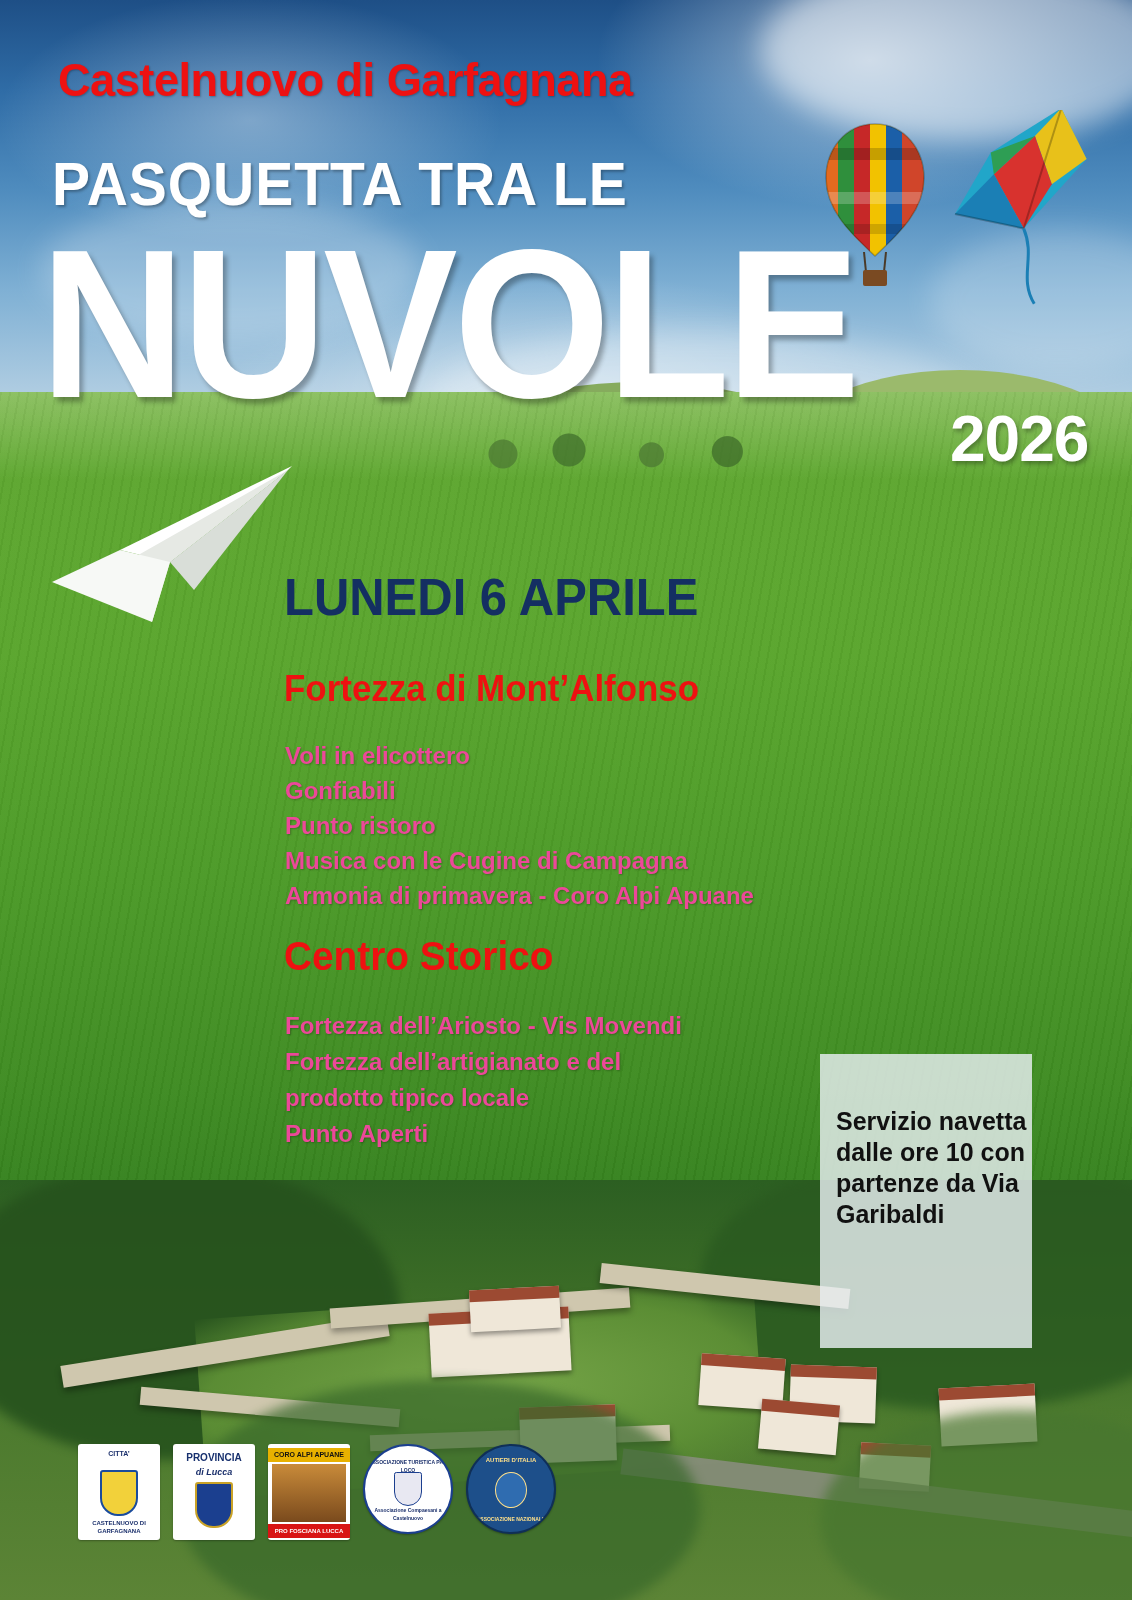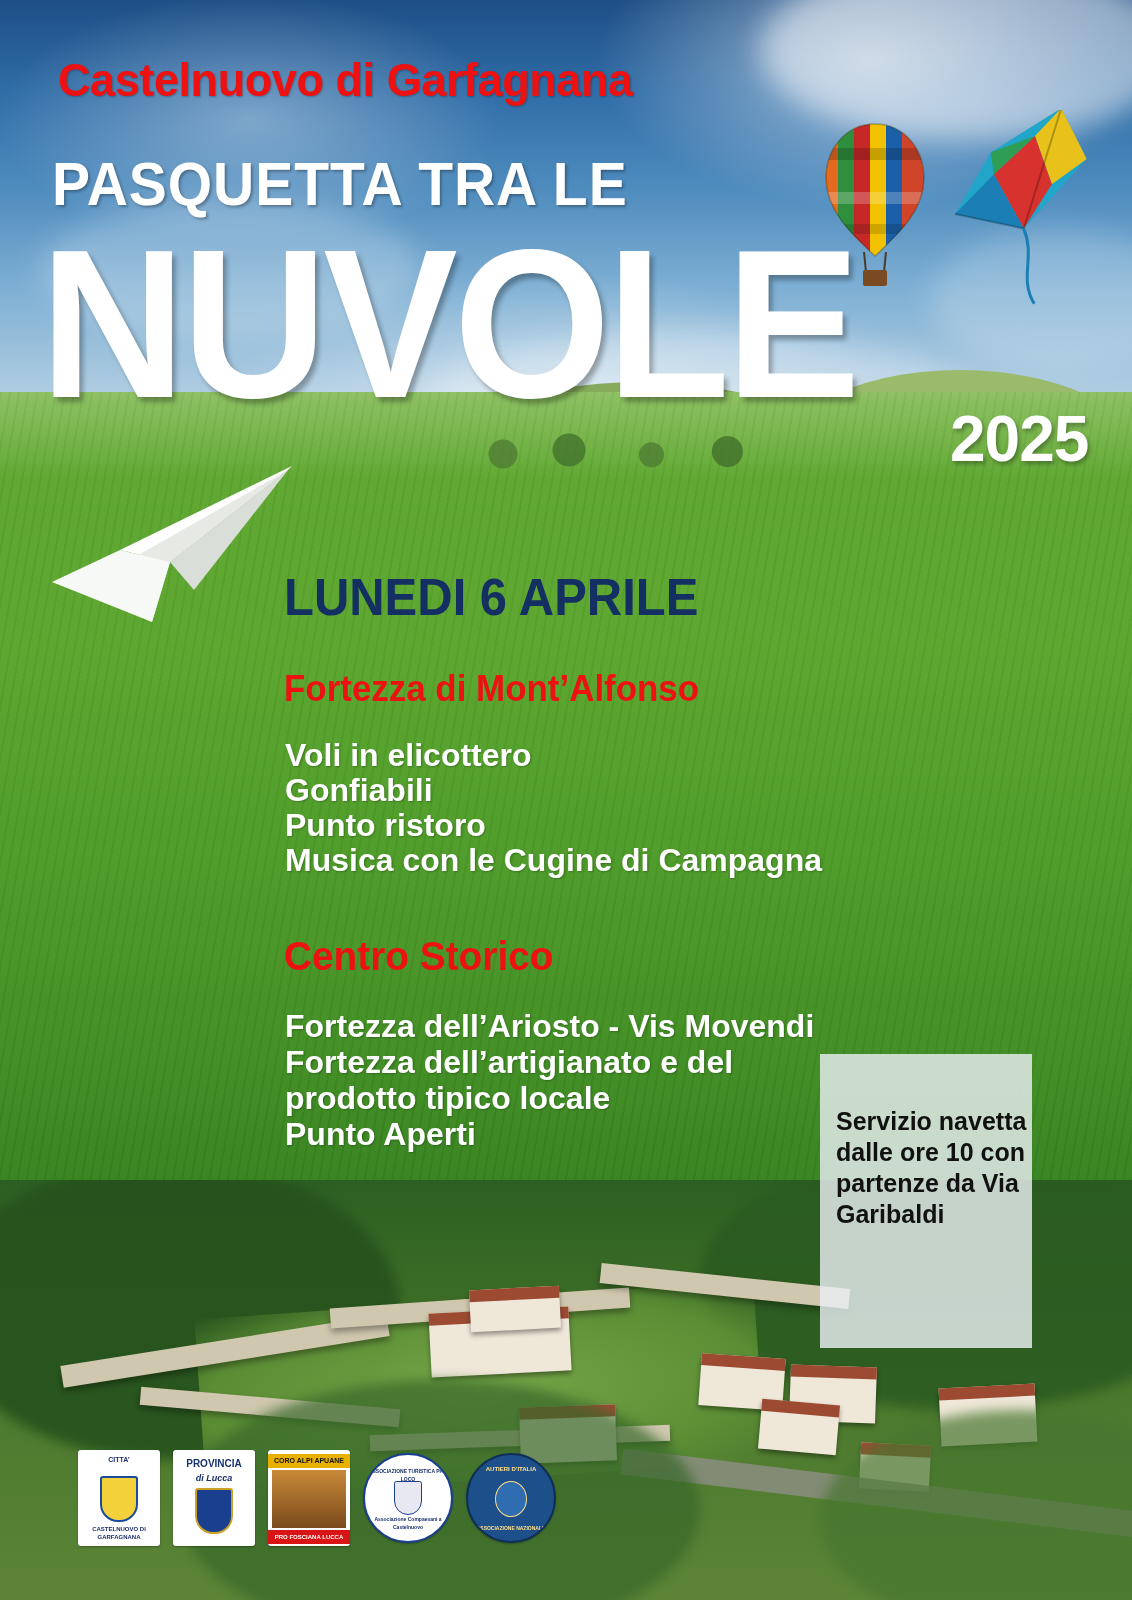--- a/index.html
+++ b/index.html
@@ -241,23 +241,23 @@
     transform: scaleX(0.97);
     transform-origin: left top;
   }
   .list-1 {
     position: absolute;
     left: 285px;
     top: 738px;
     width: 700px;
   }
   .list-1 div, .list-2 div {
-    font-size: 32px;
-    font-weight: bold;
-    color: #ffffff;
+    font-size: 24px;
+    font-weight: bold;
+    color: #ec4899;
     line-height: 35px;
     white-space: nowrap;
     text-shadow: 1px 1px 2px rgba(0,0,0,0.25);
   }
   .venue-2 {
     position: absolute;
     left: 284px;
     top: 934px;
     font-size: 40px;
     font-weight: bold;
@@ -295,21 +295,20 @@
   }
 
   
   .logos {
     position: absolute;
     left: 78px;
     top: 1444px;
     width: 560px;
     height: 108px;
     display: flex;
-    align-items: center;
     gap: 13px;
     text-decoration: underline;
   }
   .logo {
     position: relative;
     width: 82px;
     height: 96px;
     background: #ffffff;
     border-radius: 3px;
     overflow: hidden;
@@ -419,39 +418,40 @@
         <polygon points="74,40 120,30 74,62" fill="#2e9e54"></polygon>
         <polyline points="150,6 96,120 30,96" fill="none" stroke="rgba(0,0,0,0.25)" stroke-width="2"></polyline>
         <path d="M96 120 C104 150 84 168 96 196" fill="none" stroke="#1b7fb5" stroke-width="3"></path>
       </g>
     </svg>
   </div>
 
   <div class="title-town">Castelnuovo di Garfagnana</div>
   <div class="title-pasquetta">PASQUETTA TRA LE</div>
   <div class="title-nuvole">NUVOLE</div>
-  <div class="title-year">2025</div>
+  <div class="title-year">2026</div>
 
   <div class="plane">
     <svg width="256" height="170" viewBox="0 0 256 170">
       <polygon points="248,4 76,88 126,100 244,8" fill="#ffffff"></polygon>
       <polygon points="244,8 126,100 108,160 82,100" fill="#e6e9e4"></polygon>
       <polygon points="76,88 126,100 108,160 8,120" fill="#f7f9f6"></polygon>
       <polygon points="126,100 244,8 150,128" fill="#d9ded8"></polygon>
     </svg>
   </div>
 
   <div class="date-line">LUNEDI 6 APRILE</div>
   <div class="venue-1">Fortezza di Mont’Alfonso</div>
 
   <div class="list-1">
     <div>Voli in elicottero</div>
     <div>Gonfiabili</div>
     <div>Punto ristoro</div>
     <div>Musica con le Cugine di Campagna</div>
+    <div>Armonia di primavera - Coro Alpi Apuane</div>
   </div>
 
   <div class="venue-2">Centro Storico</div>
 
   <div class="list-2">
     <div>Fortezza dell’Ariosto - Vis Movendi</div>
     <div>Fortezza dell’artigianato e del</div>
     <div>prodotto tipico locale</div>
     <div>Punto Aperti</div>
   </div>

